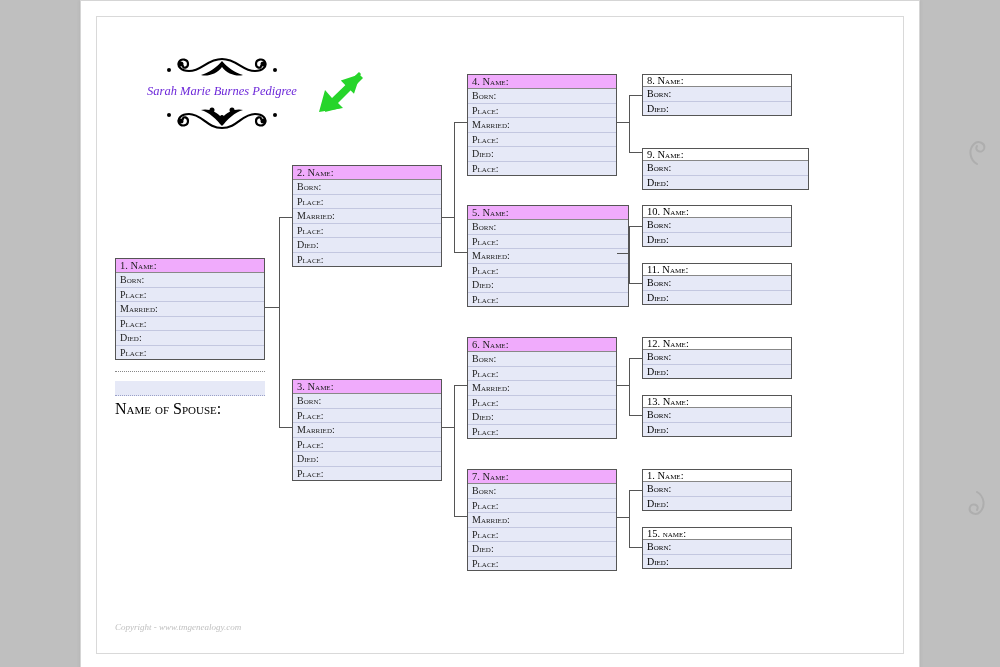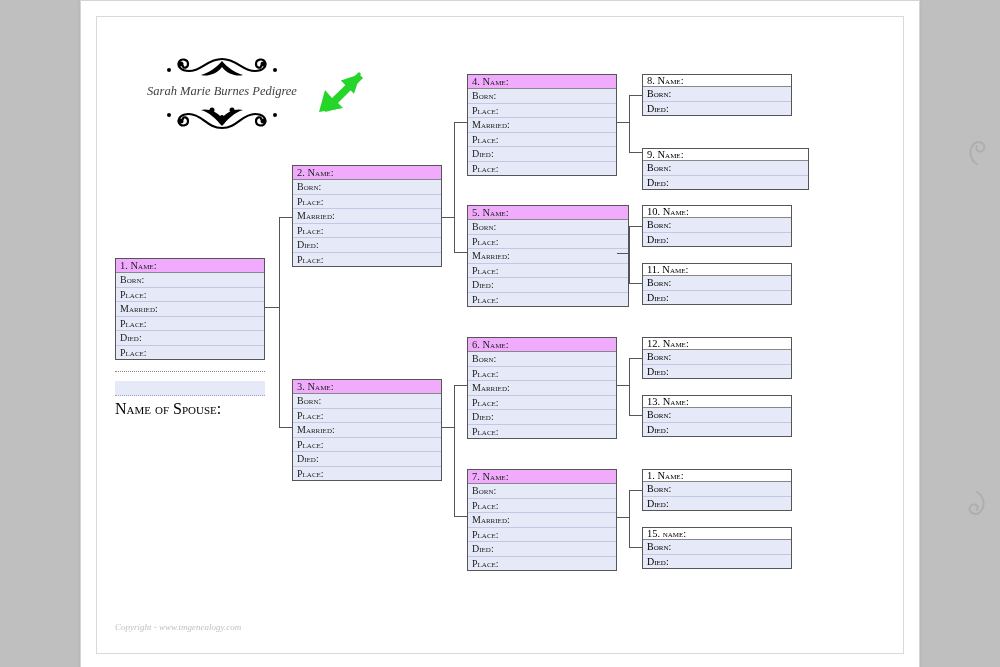--- a/index.html
+++ b/index.html
@@ -37,21 +37,21 @@
   .title-block {
     position: absolute;
     left: 20px;
     top: 40px;
     width: 210px;
     text-align: center;
   }
   .title-text {
     font-style: italic;
     font-size: 12.5px;
-    color: #404040;
+    color: #6d28d9;
     font-family: Georgia, serif;
     margin: 1px 0;
   }
   .ornament svg { display: block; margin: 0 auto; }
   
   .arrow {
     position: absolute;
     left: 218px;
     top: 55px;
   }

